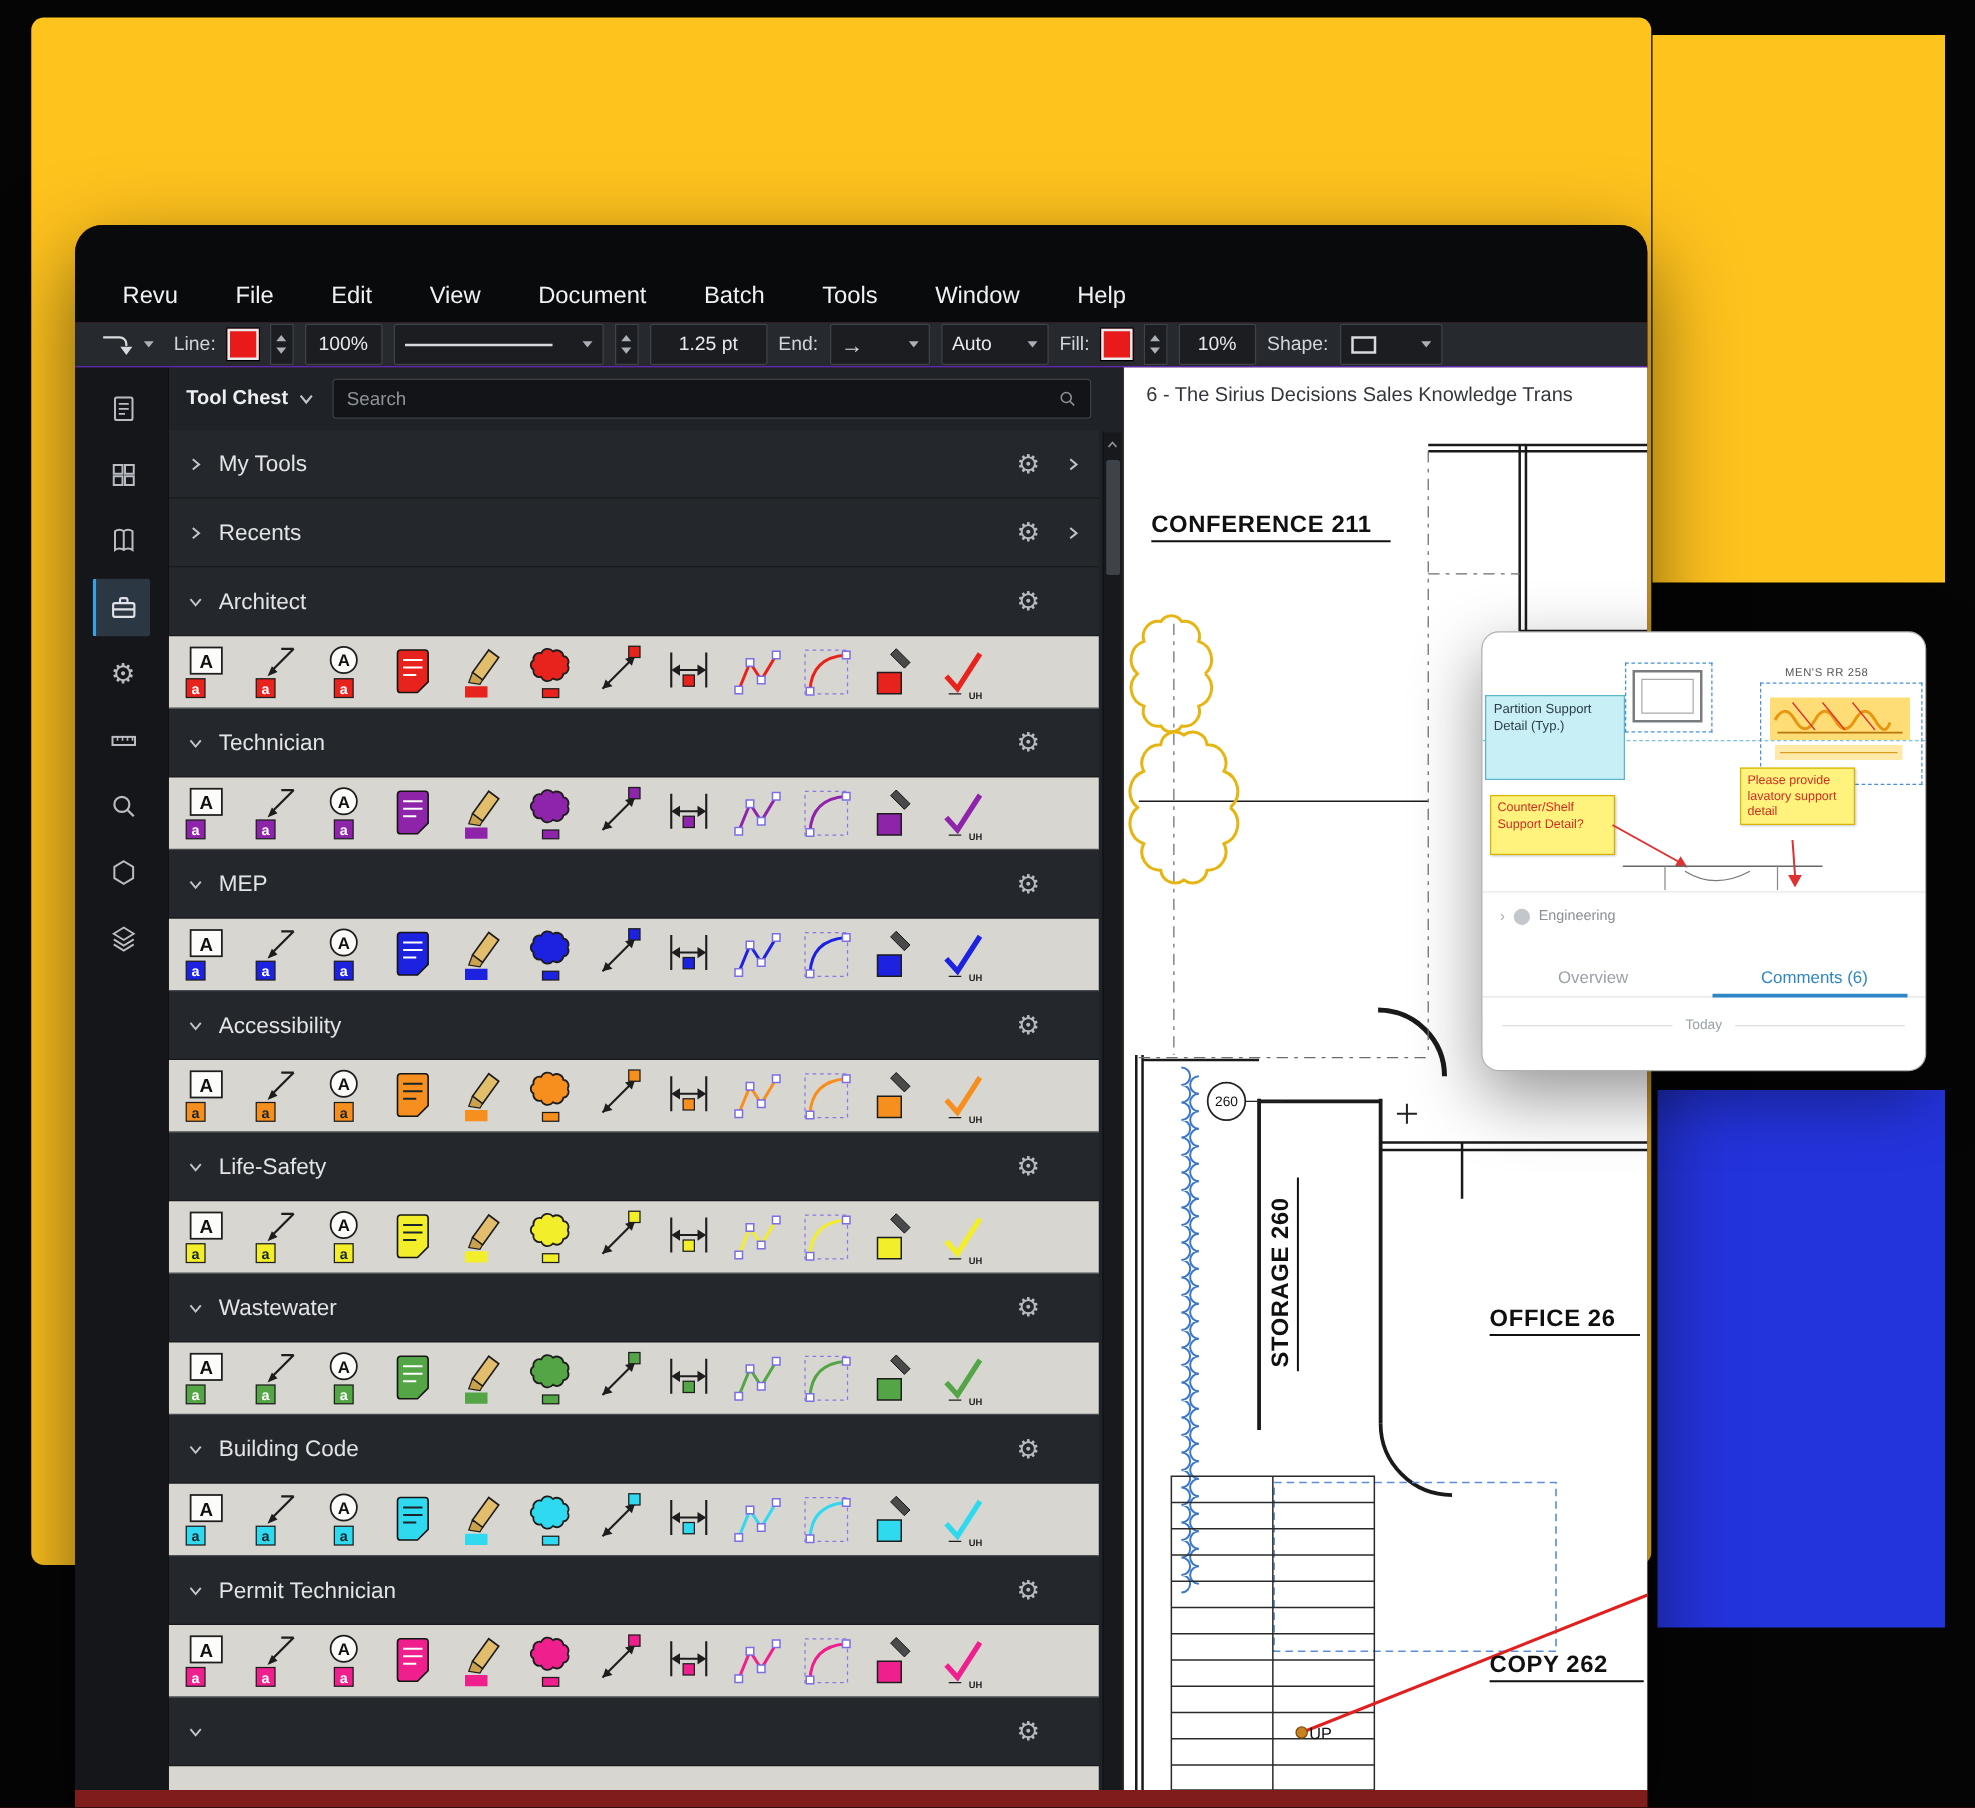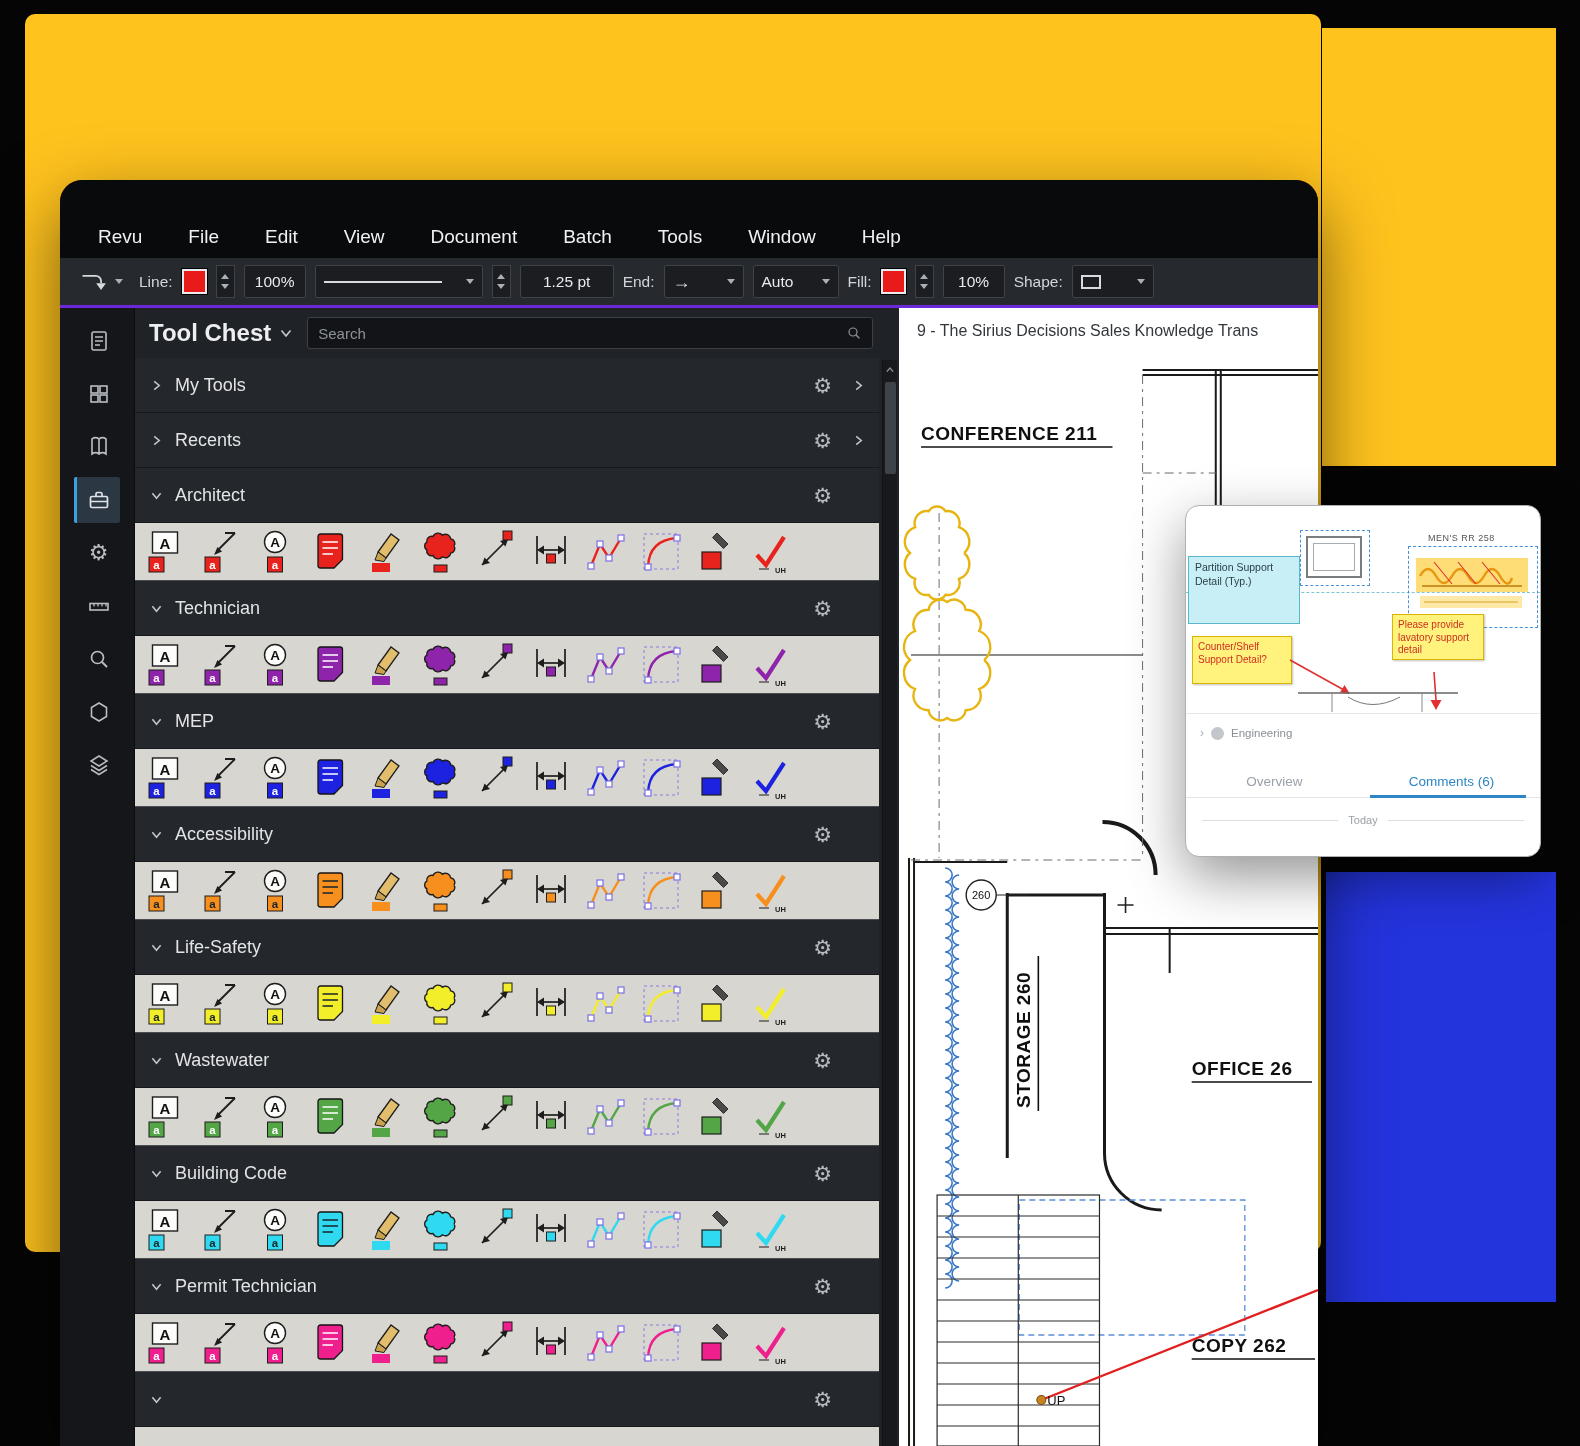--- a/index.html
+++ b/index.html
@@ -6,21 +6,21 @@
 html,body{width:1580px;height:1446px;background:#050505;font-family:"Liberation Sans",sans-serif;overflow:hidden;position:relative}
 .abs{position:absolute}
 #bg-yellow{left:25px;top:14px;width:1296px;height:1238px;border-radius:10px}
 #bg-yellow-r{left:1322px;top:28px;width:234px;height:438px}
 #bg-blue{left:1326px;top:872px;width:230px;height:430px}
 
 
 #app{left:60px;top:180px;width:1258px;height:1266px;background:#7f1d1d;border-radius:22px 22px 0 0;box-shadow:0 26px 70px rgba(0,0,0,.55);overflow:hidden}
 .menubar{height:78px;background:#090a0b;display:flex;align-items:flex-end;padding:0 0 10px 38px}
 .menubar span{color:#f0f1f3;font-size:19px;margin-right:46px;cursor:default;white-space:nowrap}
-.toolbar{height:50px;background:#26292e;border-bottom:3px solid #6d28d9;display:flex;align-items:center;padding:0 12px;gap:9px;color:#d7d9dc;font-size:15.5px;white-space:nowrap;overflow:hidden}
+.toolbar{height:36px;background:#26292e;border-bottom:1px solid #6d28d9;display:flex;align-items:center;padding:0 12px;gap:9px;color:#d7d9dc;font-size:15.5px;white-space:nowrap;overflow:hidden}
 .tb-label{color:#d2d5d9}
 .tb-field{height:33px;background:#1b1d21;border:1px solid #3e4249;border-radius:2px;display:flex;align-items:center;justify-content:center;color:#e7e9ec;padding:0 8px;gap:8px}
 .tb-combo{justify-content:space-between}
 .chev-dn{width:0;height:0;border-left:4.5px solid transparent;border-right:4.5px solid transparent;border-top:5.5px solid #aab0b7}
 .spin{width:19px;height:33px;background:#1b1d21;border:1px solid #3e4249;display:flex;flex-direction:column;align-items:center;justify-content:center;gap:5px}
 .tri-up{width:0;height:0;border-left:4px solid transparent;border-right:4px solid transparent;border-bottom:5px solid #aab0b7}
 .tri-dn{width:0;height:0;border-left:4px solid transparent;border-right:4px solid transparent;border-top:5px solid #aab0b7}
 .swatch{width:25px;height:25px;border:2px solid #e8eaec;box-shadow:0 0 0 1px #000}
 .line-sample{width:118px;height:2px;background:#d8dadd}
 .shape-sample{width:20px;height:14px;border:2px solid #d8dadd}
@@ -31,21 +31,21 @@
 
 
 .rail{width:74px;background:#141619;display:flex;flex-direction:column;align-items:center;padding-top:10px;gap:7px;flex:none}
 .rbtn{width:46px;height:46px;display:grid;place-items:center;border-left:3px solid transparent;border-radius:2px;color:#b9bdc3}
 .rbtn.sel{background:#2c3744;border-left-color:#3ba1e0}
 .rbtn .glyph{font-size:22px;line-height:1;color:#b9bdc3}
 
 
 .panel{width:765px;background:#1f2226;position:relative;display:flex;flex-direction:column;border-left:1px solid #0a0b0c;flex:none;overflow:hidden}
 .panel-head{height:50px;display:flex;align-items:center;gap:9px;padding:0 26px 0 14px;flex:none}
-.panel-title{font-size:24px;font-weight:600;color:#edeef0;white-space:nowrap}
+.panel-title{font-size:16px;font-weight:600;color:#edeef0;white-space:nowrap}
 .search{flex:1;height:32px;background:#121417;border:1px solid #3c4046;border-radius:3px;display:flex;align-items:center;padding:0 10px;margin-left:6px}
 .search input{flex:1;background:transparent;border:none;outline:none;color:#aeb3b9;font-size:15px;font-family:"Liberation Sans",sans-serif}
 .search input::placeholder{color:#8d939a}
 .sections{margin-right:20px}
 .sec-header{height:55px;background:#24272c;border-bottom:1px solid #16181b;display:flex;align-items:center;gap:13px;padding:0 8px 0 16px;color:#e2e4e7;font-size:18px}
 .sec-header .slabel{white-space:nowrap}
 .sec-header .sp{flex:1}
 .gear{font-size:21px;color:#b7bbc1;line-height:1;cursor:default}
 .more{width:26px;text-align:center}
 .tool-row{height:58px;background:#d8d6d1;border-bottom:1px solid #4a4d52;display:flex;align-items:center;padding:0 10px;gap:13px}
@@ -876,21 +876,21 @@
             <svg width="10" height="8" viewBox="0 0 12 10">
               <path d="M2 7 L6 2.5 L10 7" fill="none" stroke="#8d939a" stroke-width="1.7"></path>
             </svg>
           </span>
         <span class="sb-thumb"></span>
       </div>
     </div>
 
     <div class="doc">
       <div class="doc-tab">
-          <span>9 - The Sirius Decisions Sales Knowledge Trans</span>
+          <span>6 - The Sirius Decisions Sales Knowledge Trans</span>
         </div>
       <svg class="plan" viewBox="0 0 418 1093" preserveAspectRatio="none">
         <g stroke="#1a1a1a" fill="none">
           <path d="M243 17 H418 M243 22 H418" stroke-width="2"></path>
           <path d="M316 17 V166 M321 17 V166" stroke-width="2"></path>
           <path d="M316 166 H418" stroke-width="2.5"></path>
           <path d="M10 505 V1093 M15 505 V1093" stroke-width="2"></path>
           <path d="M15 509 H108" stroke-width="2"></path>
           <path d="M12 302 H243" stroke-width="1.1"></path>
           <path d="M108 540 V805 M205 540 V800 M108 542 H205" stroke-width="3"></path>

